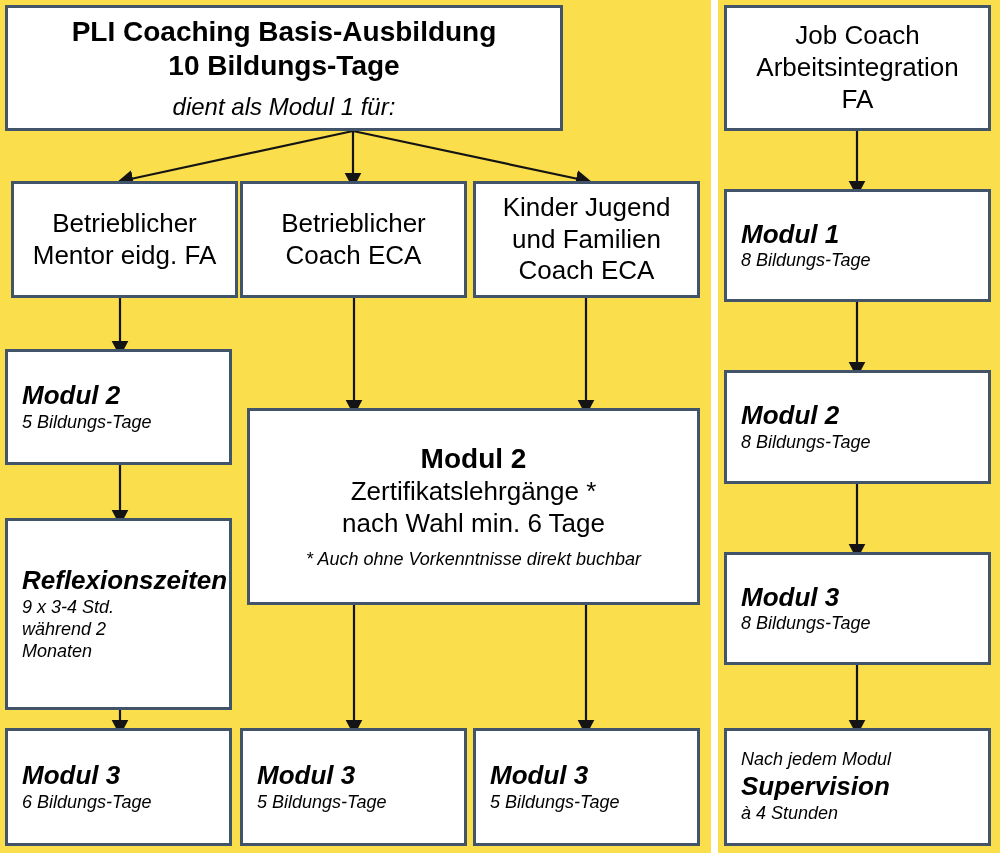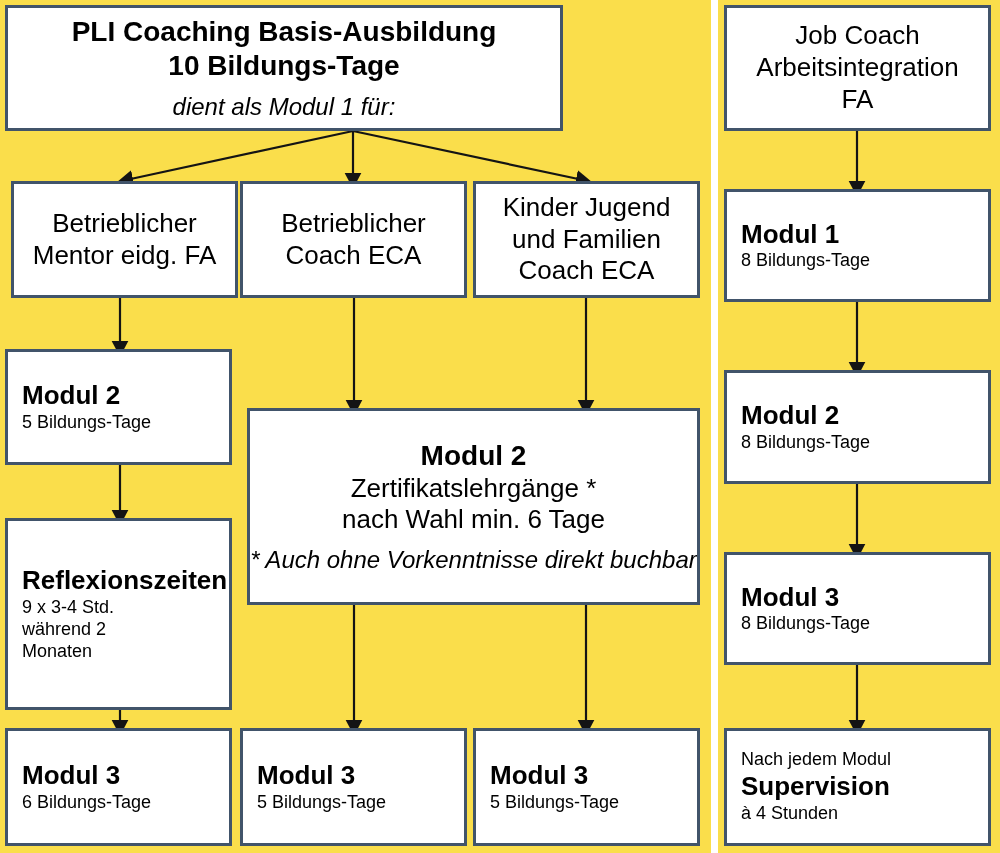--- a/index.html
+++ b/index.html
@@ -34,30 +34,30 @@
     background: #ffffff;
     border: 3px solid #41546A;
     box-sizing: border-box;
     display: flex;
     flex-direction: column;
     justify-content: center;
     color: #000000;
     overflow: hidden;
   }
   .box.center-text { align-items: center; text-align: center; }
-  .box.left-text   { align-items: flex-start; text-align: center; }
+  .box.left-text   { align-items: flex-start; text-align: center; font-style: italic; }
   .box.left-text .line { padding-left: 14px; }
   .line { line-height: 1.22; white-space: nowrap; }
   .b  { font-weight: 700; }
   .it { font-style: italic; margin-top: 9px; }
   .t28 { font-size: 28px; }
   .t26 { font-size: 26px; }
   .t25 { font-size: 18px; }
   .t24 { font-size: 24px; }
-  .t22 { font-size: 24px; }
+  .t22 { font-size: 18px; }
 </style>
 </head>
 <body>
 
 <div id="canvas">
 
   <div class="divider" style="left:711px; width:7px;"></div>
 
   <svg class="arrow-layer" viewBox="0 0 1000 853" width="1000" height="853">
     <defs>

